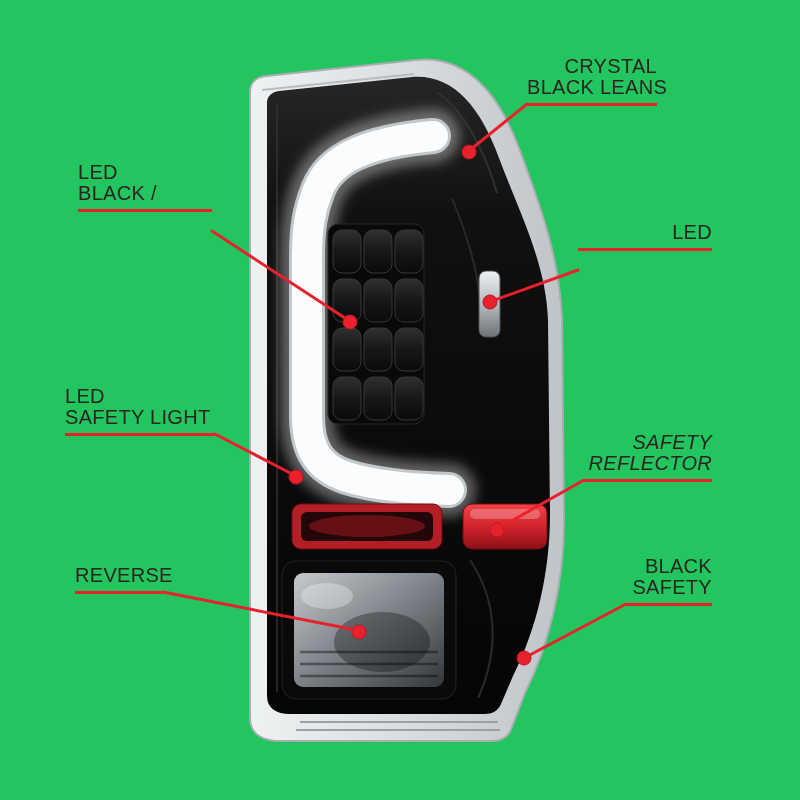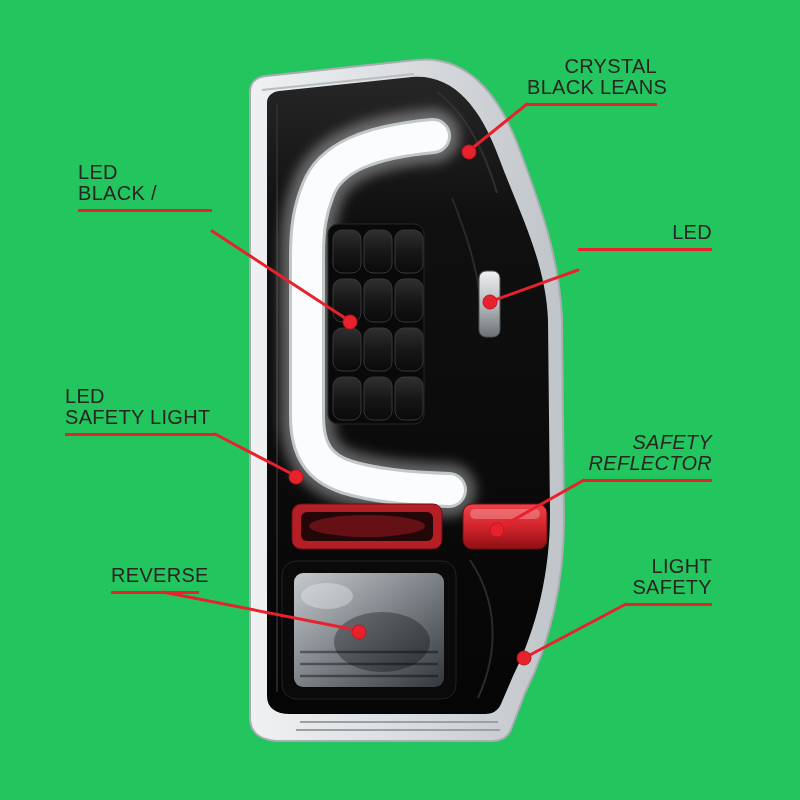--- a/index.html
+++ b/index.html
@@ -46,21 +46,21 @@
     white-space: nowrap;
   }
   .align-right { text-align: right; }
   .align-left  { text-align: left; }
 
   #co-crystal   { left: 527px; top:  56px; width: 130px; }
   #co-brake     { left:  78px; top: 162px; width: 134px; }
   #co-sidemark  { left: 578px; top: 222px; width: 134px; }
   #co-running   { left:  65px; top: 386px; width: 150px; }
   #co-reflector { left: 584px; top: 432px; width: 128px; font-style: italic; }
-  #co-reverse   { left:  75px; top: 565px; width:  88px; margin-left: 36px; }
+  #co-reverse   { left:  75px; top: 565px; width:  88px; }
   #co-housing   { left: 626px; top: 556px; width:  86px; }
 </style>
 </head>
 <body>
 
 <div class="stage">
 
   <svg class="art" viewBox="0 0 800 800" width="800" height="800" aria-hidden="true">
     <defs>
       <linearGradient id="gShell" x1="0" y1="0" x2="1" y2="0">
@@ -203,17 +203,17 @@
   <div class="callout align-right" id="co-reflector">
     <span class="line">SAFETY</span>
     <span class="line">REFLECTOR</span>
   </div>
 
   <div class="callout align-left" id="co-reverse">
     <span class="line">REVERSE</span>
   </div>
 
   <div class="callout align-right" id="co-housing">
-    <span class="line">LIGHT</span>
+    <span class="line">BLACK</span>
     <span class="line">SAFETY</span>
   </div>
 
 </div>
 
 </body></html>

